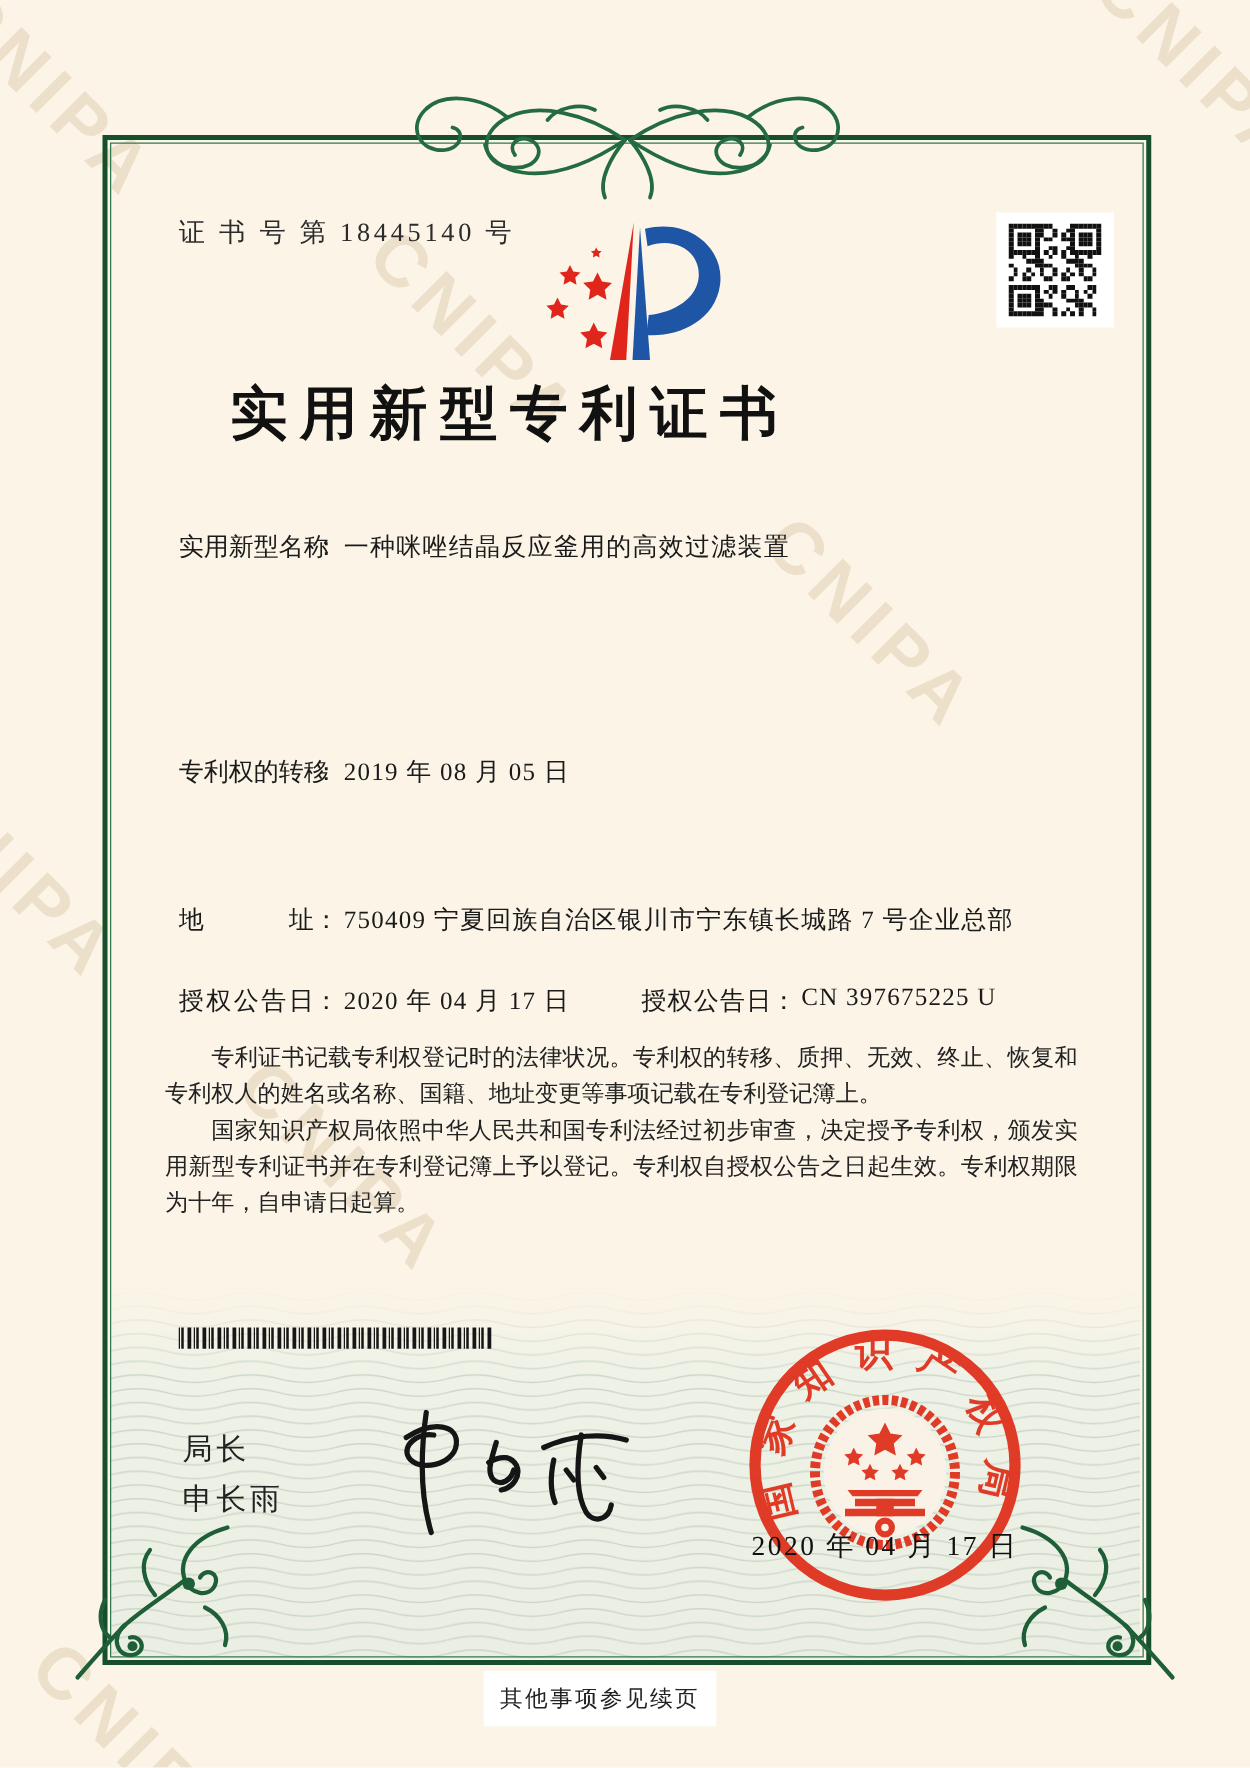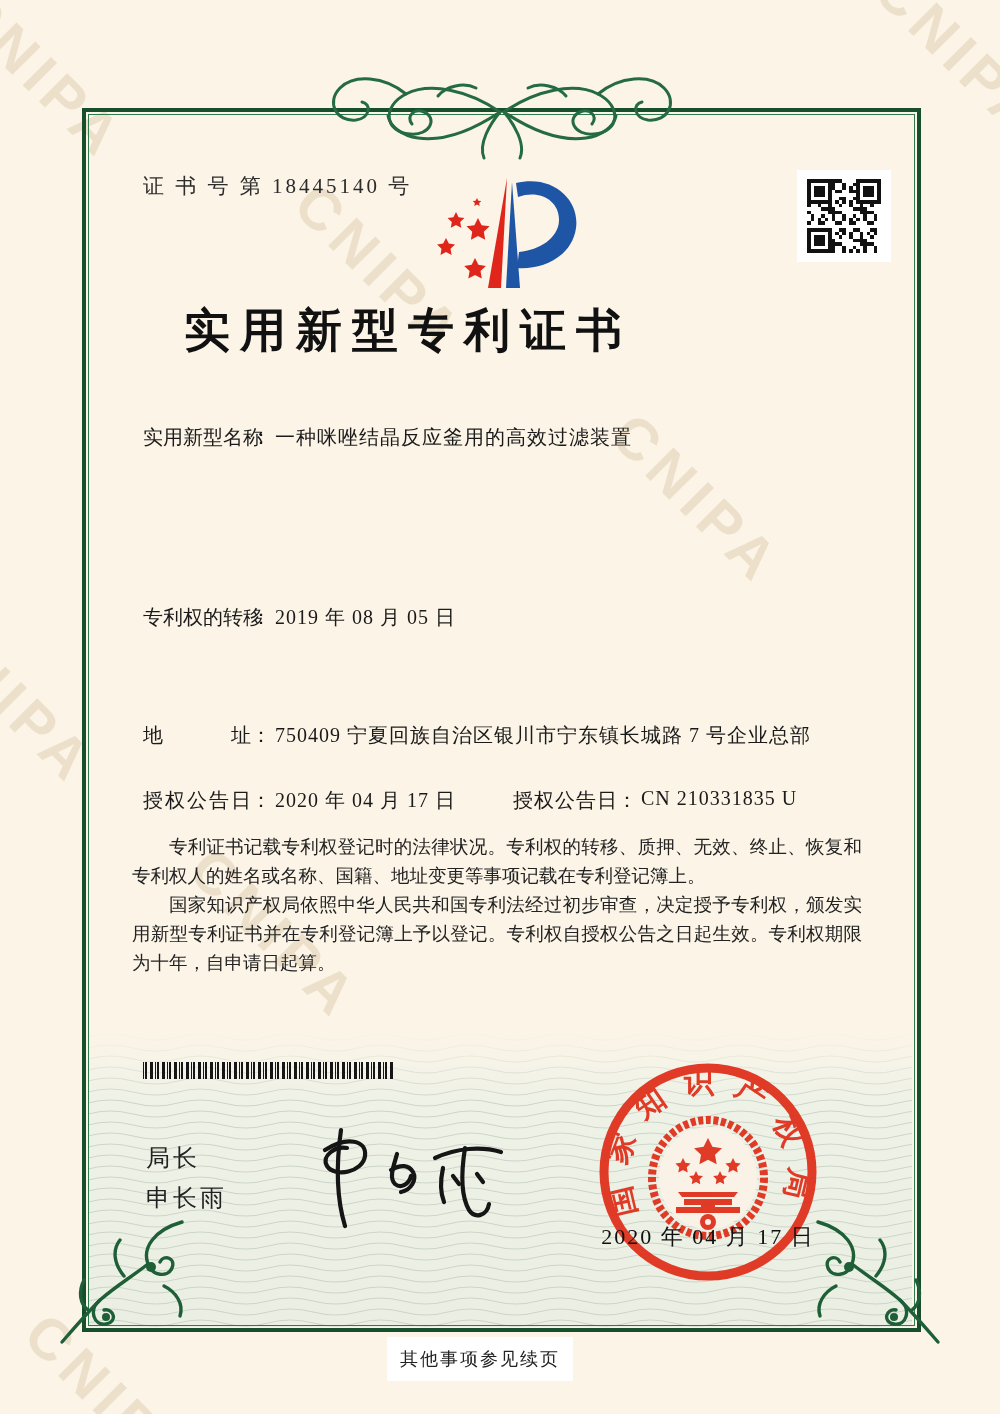--- a/index.html
+++ b/index.html
@@ -71,21 +71,21 @@
   }
   .body-text p{margin:0; text-indent:2em;}
   
   .barcode{
     position:absolute; left:143px; top:1062px; width:255px; height:17px;
     display:flex; align-items:stretch;
   }
   .barcode i{display:block; background:#161616;}
   .officer{
     position:absolute; left:146px; top:1140px;
-    font-family:Liberation Mono, monospace;
+    font-family:Liberation Serif, serif;
     font-size:24px; color:#222; letter-spacing:3px; line-height:40px;
   }
   .signature{position:absolute; left:295px; top:1118px;}
   .seal{position:absolute; left:594px; top:1058px; opacity:.94;}
   .seal-date{
     position:absolute; left:594px; top:1222px; width:228px; text-align:center;
     font-size:22px; letter-spacing:2px; color:#101010;
   }
   .page-num{
     position:absolute; left:82px; top:1292px; width:839px; text-align:center;
@@ -644,21 +644,21 @@
   </div>
   <div class="frow" style="top:604px">
     <span class="flabel">专利权的转移</span><span class="fcolon">：</span><span class="fvalue">2019 年 08 月 05 日</span>
   </div>
   <div class="frow" style="top:722px">
     <span class="flabel">地 址</span><span class="fcolon">：</span><span class="fvalue">750409 宁夏回族自治区银川市宁东镇长城路 7 号企业总部</span>
   </div>
   <div class="frow" style="top:787px">
     <span class="flabel">授权公告日</span><span class="fcolon">：</span><span class="fvalue">2020 年 04 月 17 日</span>
     <span class="col2">
-      <span class="flabel">授权公告日</span><span class="fcolon">：</span><span class="fvalue">CN 210331835 U</span>
+      <span class="flabel">授权公告日</span><span class="fcolon">：</span><span class="fvalue">CN 397675225 U</span>
     </span>
   </div>
 
   <div class="body-text">
     <p>专利证书记载专利权登记时的法律状况。专利权的转移、质押、无效、终止、恢复和专利权人的姓名或名称、国籍、地址变更等事项记载在专利登记簿上。</p>
     <p>国家知识产权局依照中华人民共和国专利法经过初步审查，决定授予专利权，颁发实用新型专利证书并在专利登记簿上予以登记。专利权自授权公告之日起生效。专利权期限为十年，自申请日起算。</p>
   </div>
 
   <div class="barcode" id="barcode">
       <i style="width: 1px; margin-right: 1px;"></i>

